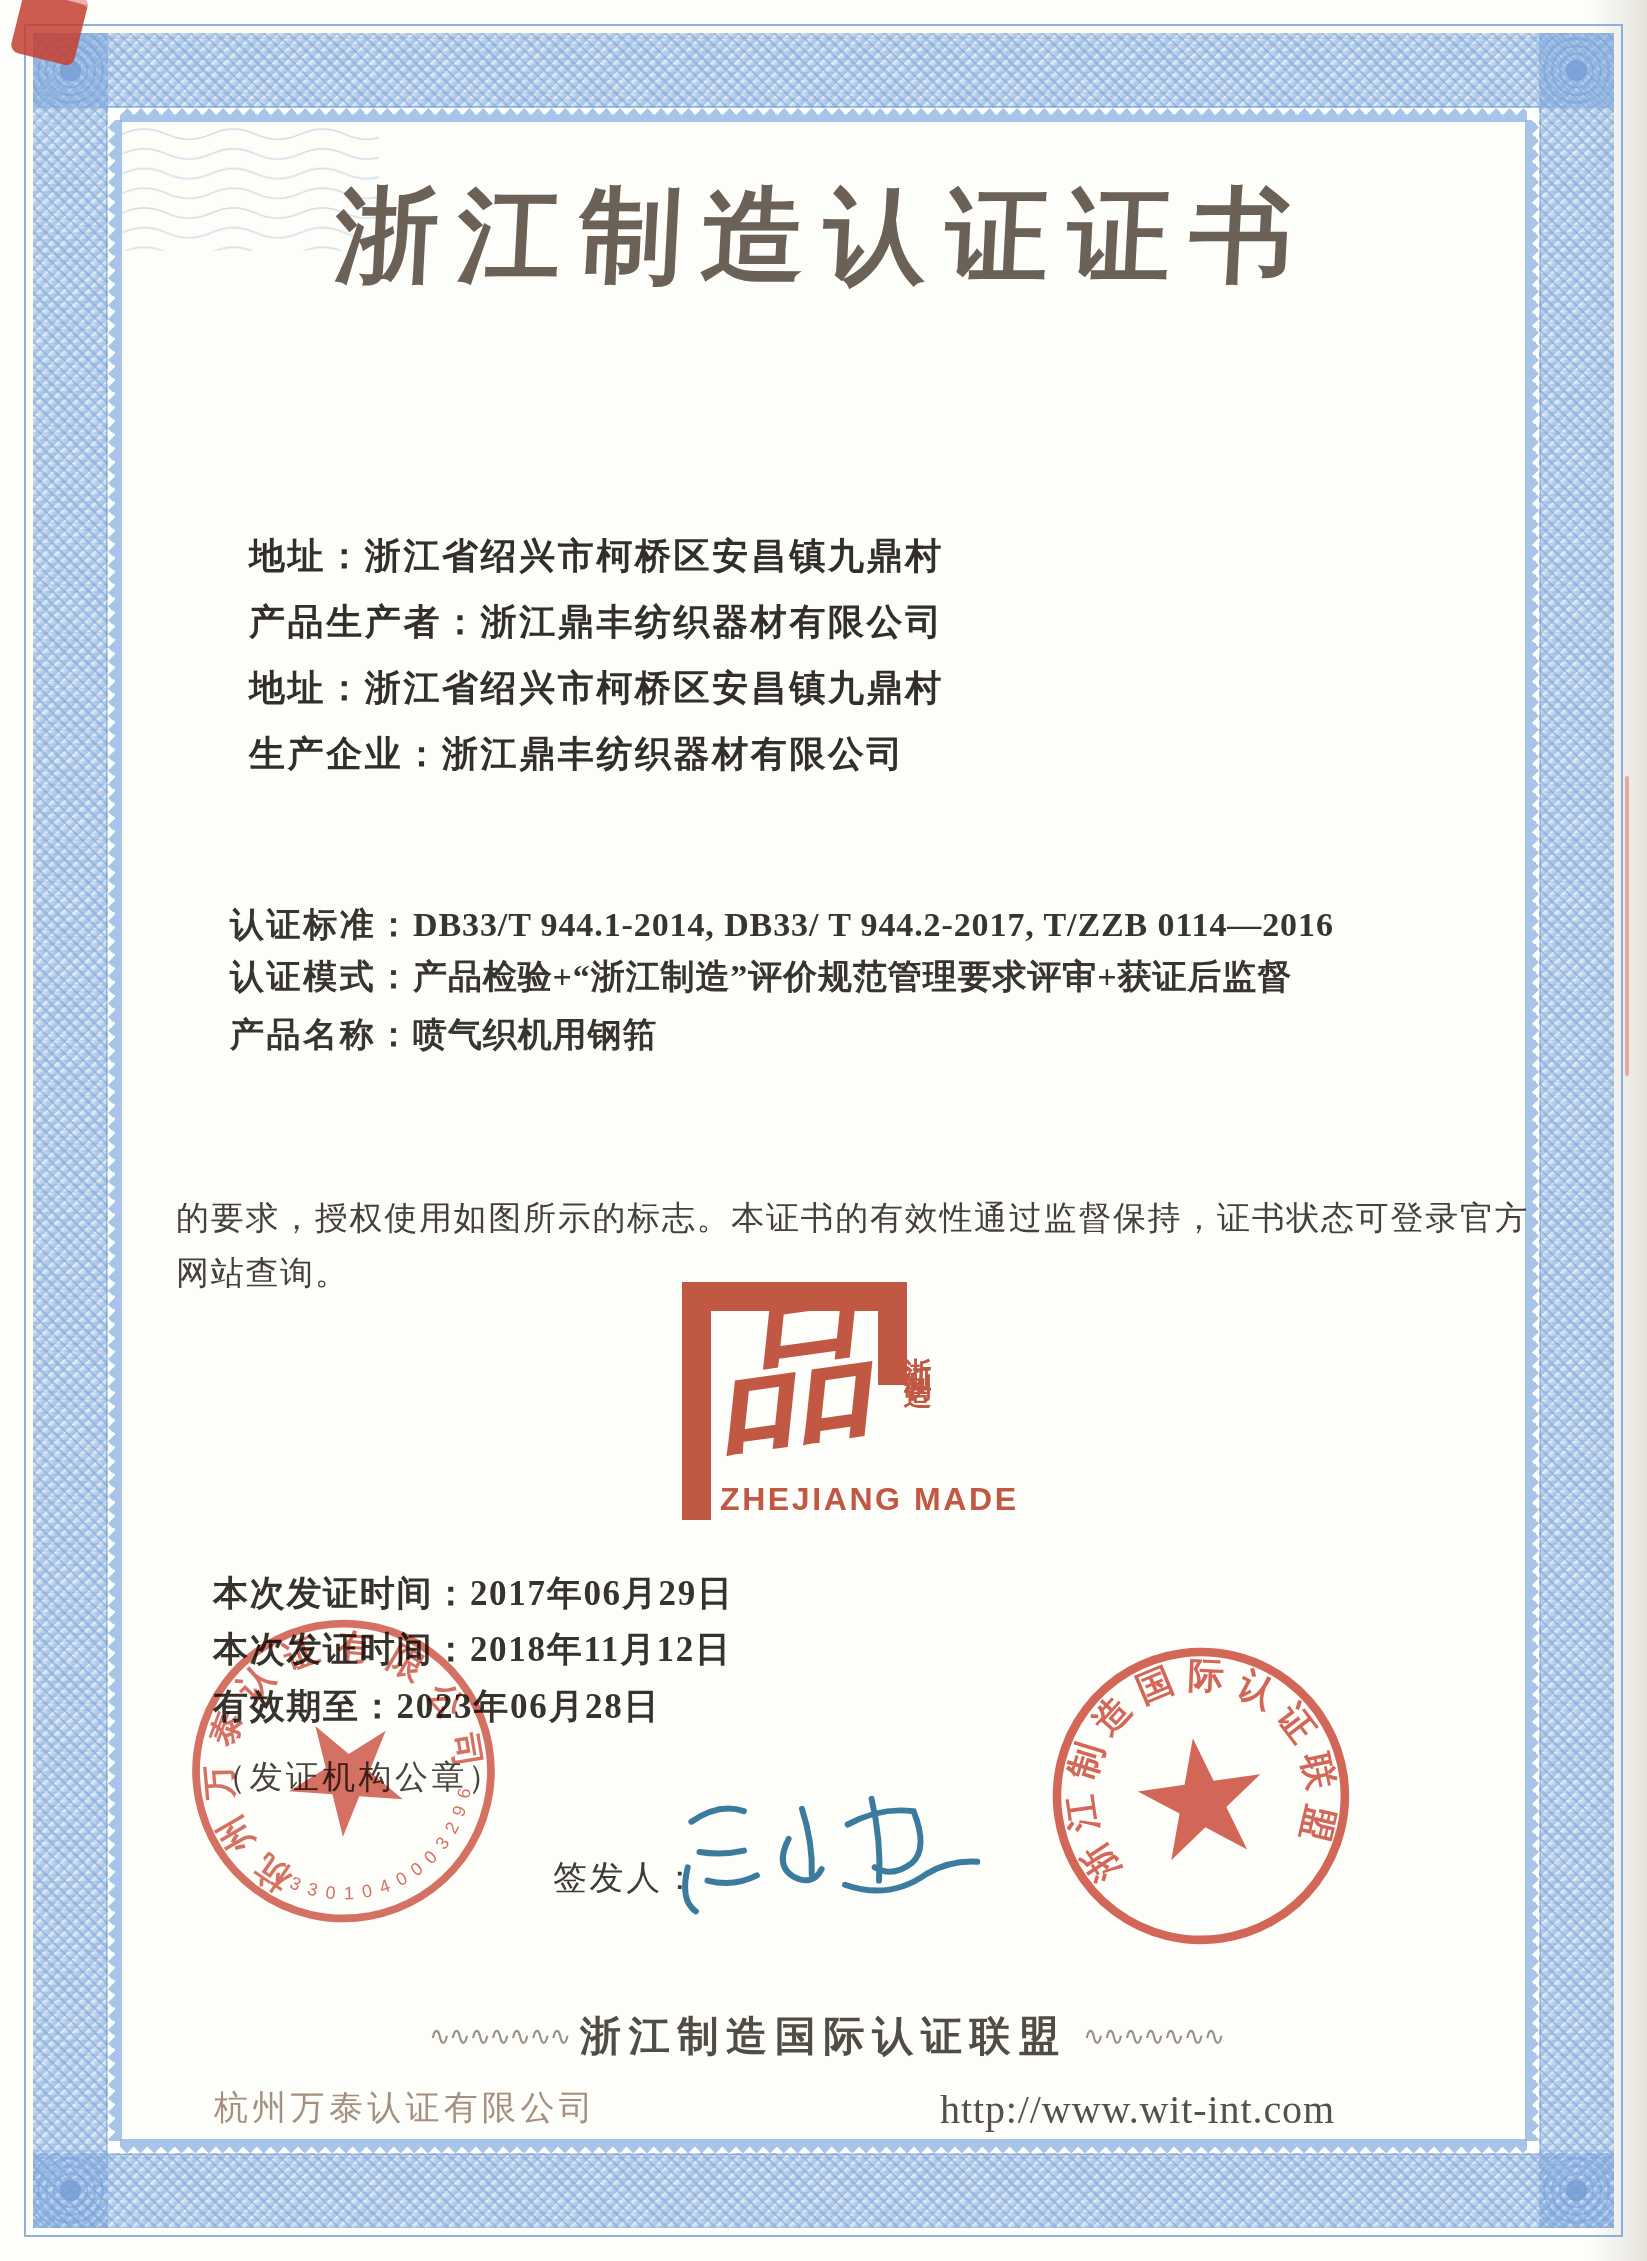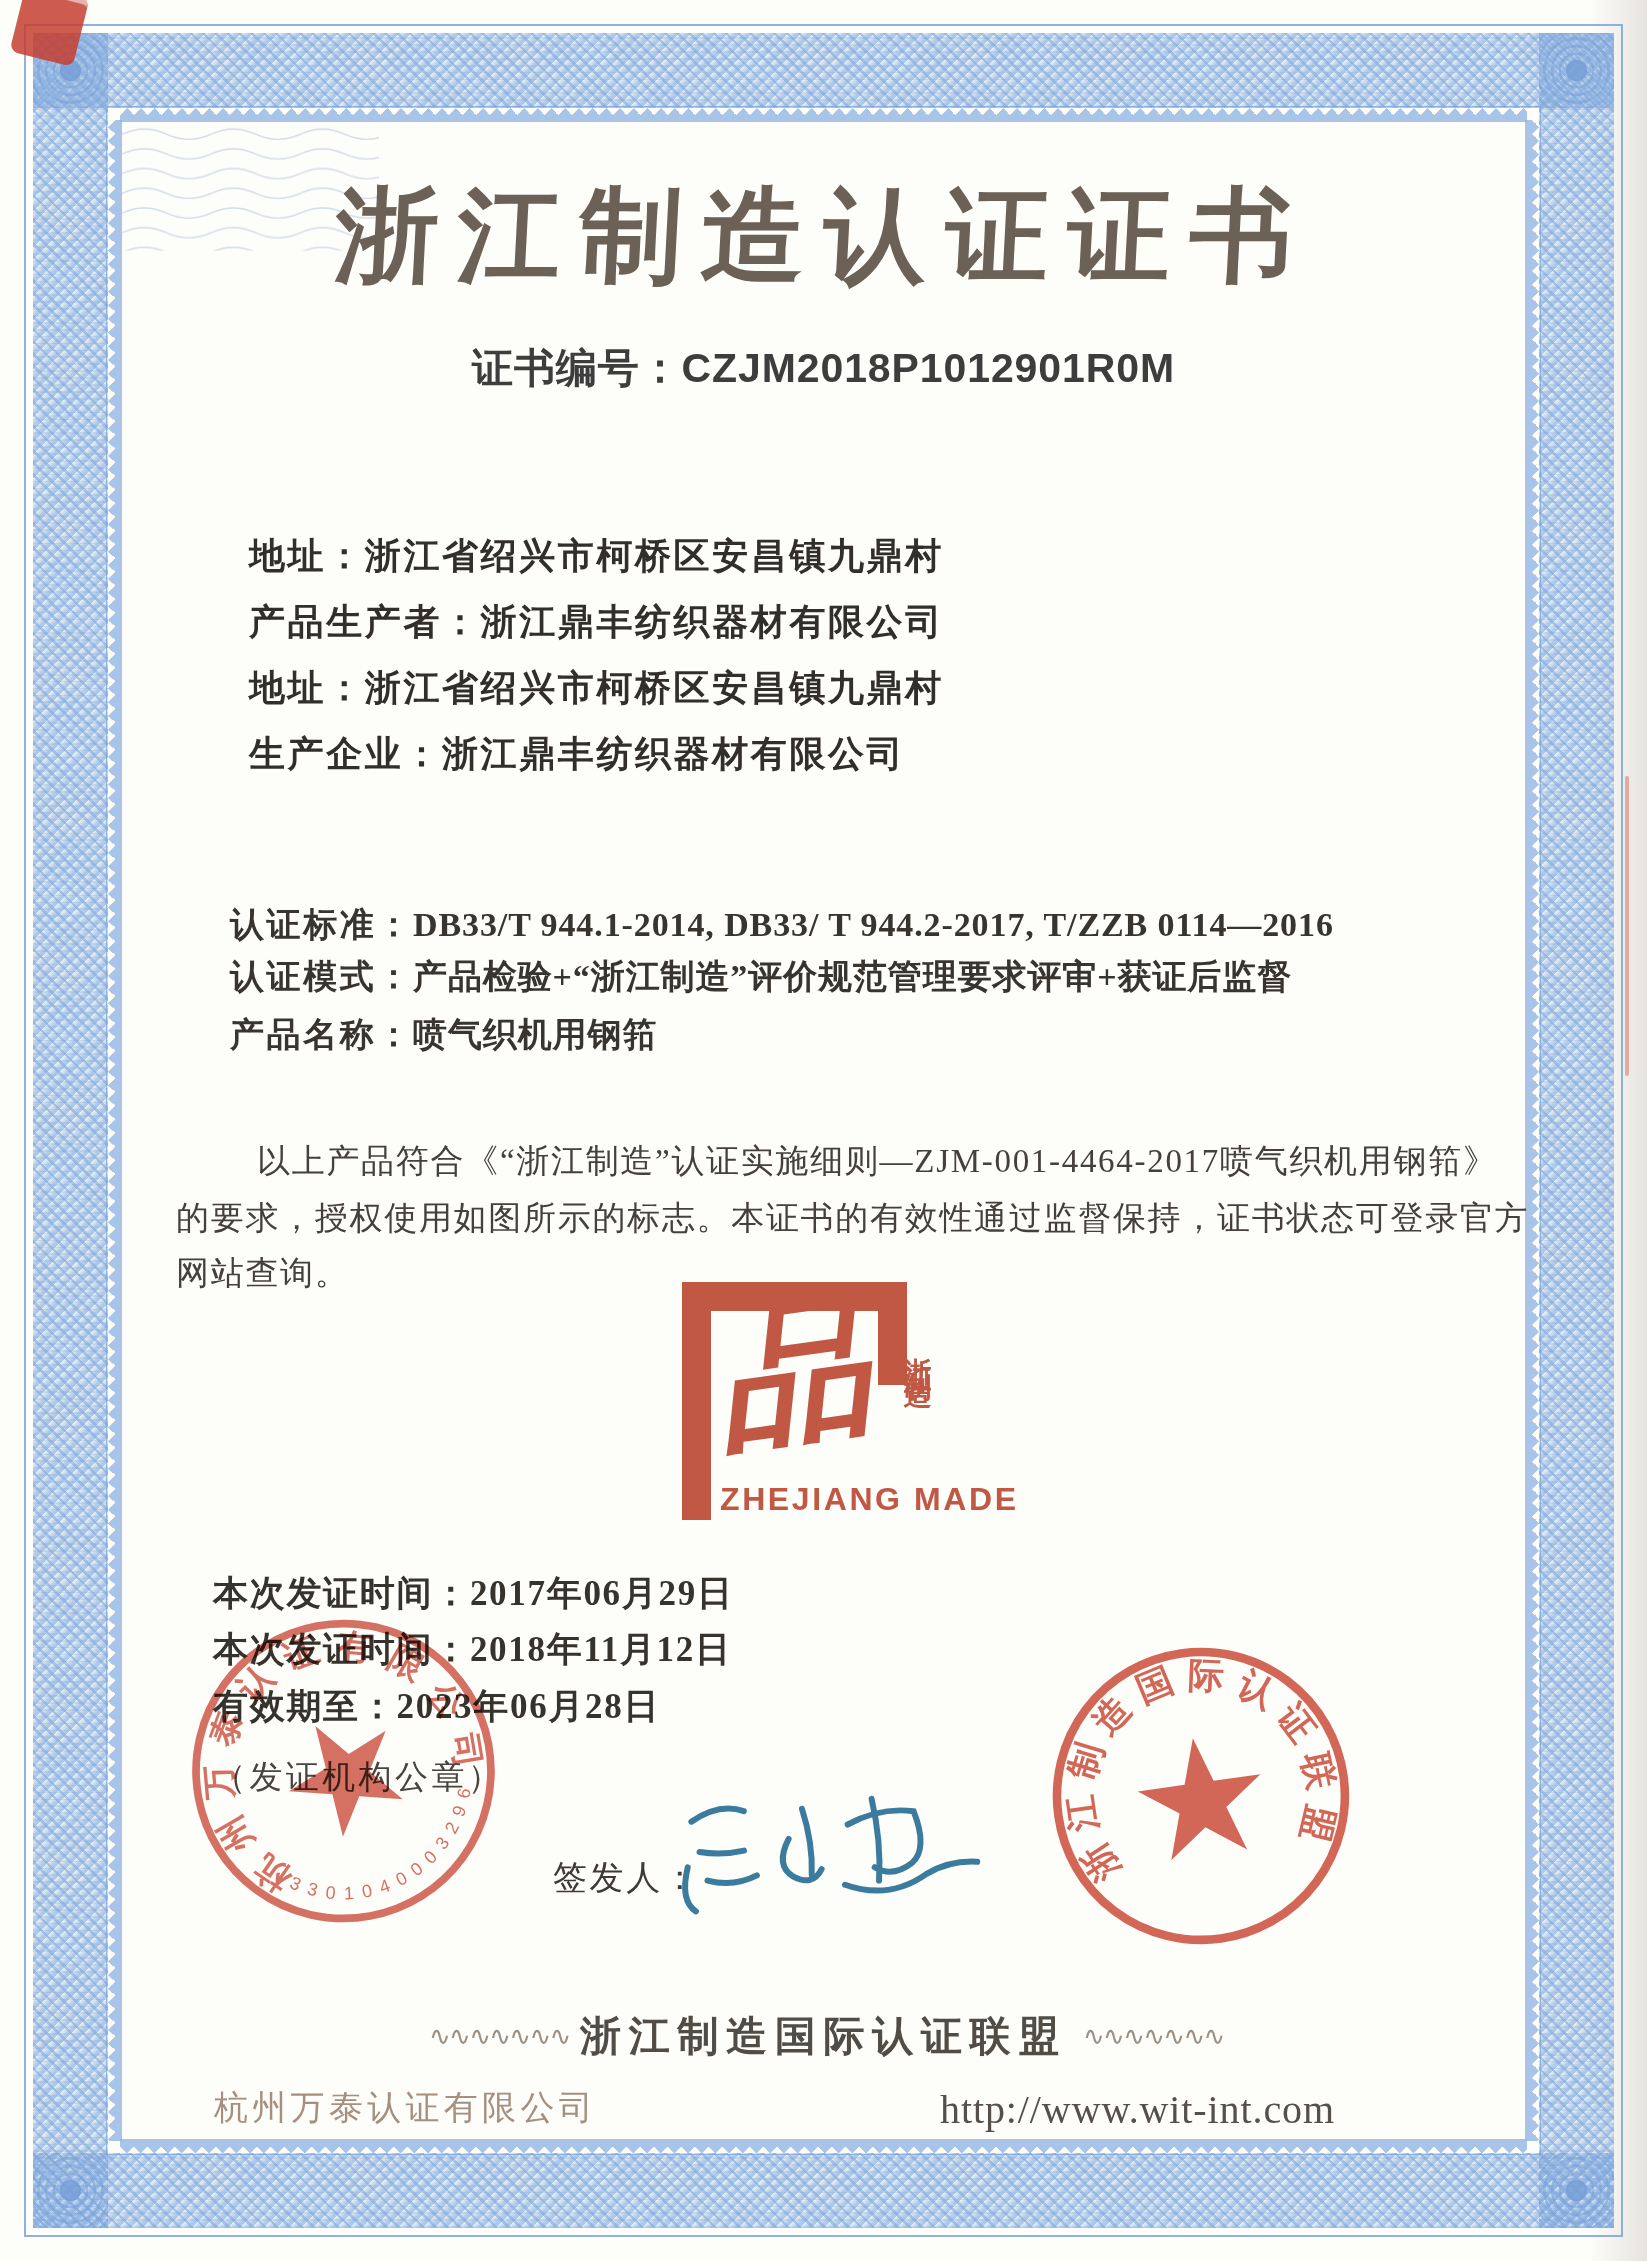--- a/index.html
+++ b/index.html
@@ -110,32 +110,30 @@
         <path d="M0 14 Q26 2 52 14 T104 14" fill="none" stroke="#bcc9dc" stroke-width="1.6" opacity="0.65"></path>
       </pattern>
     </defs>
     <rect width="100%" height="100%" fill="url(#wv)"></rect>
   </svg>
 
   <div class="artifact"></div>
   <div class="red-streak"></div>
 
   <div class="abs title">浙江制造认证证书</div>
-  <div class="abs certno">证书编号：CZJM2018P1012901R0M</div>
 
   <div class="abs party" style="top:532px"><span>地址：</span><span>浙江省绍兴市柯桥区安昌镇九鼎村</span></div>
   <div class="abs party" style="top:598px"><span>产品生产者：</span><span>浙江鼎丰纺织器材有限公司</span></div>
   <div class="abs party" style="top:664px"><span>地址：</span><span>浙江省绍兴市柯桥区安昌镇九鼎村</span></div>
   <div class="abs party" style="top:730px"><span>生产企业：</span><span>浙江鼎丰纺织器材有限公司</span></div>
 
   <div class="abs detail" style="top:902px"><span class="lab">认证标准：</span><span>DB33/T 944.1-2014, DB33/ T 944.2-2017, T/ZZB 0114—2016</span></div>
   <div class="abs detail" style="top:954px"><span class="lab">认证模式：</span><span>产品检验+“浙江制造”评价规范管理要求评审+获证后监督</span></div>
   <div class="abs detail" style="top:1012px"><span class="lab">产品名称：</span><span>喷气织机用钢筘</span></div>
 
-  <div class="abs stmt" style="left:257px;top:1139px">以上产品符合《“浙江制造”认证实施细则—ZJM-001-4464-2017喷气织机用钢筘》</div>
   <div class="abs stmt" style="left:176px;top:1196px">的要求，授权使用如图所示的标志。本证书的有效性通过监督保持，证书状态可登录官方</div>
   <div class="abs stmt" style="left:176px;top:1251px">网站查询。</div>
 
   <div class="logo">
     <div class="bar t"></div>
     <div class="bar l"></div>
     <div class="bar stub"></div>
     <div class="glyph">品</div>
     <div class="side">浙江制造</div>
     <div class="cap">ZHEJIANG MADE</div>

